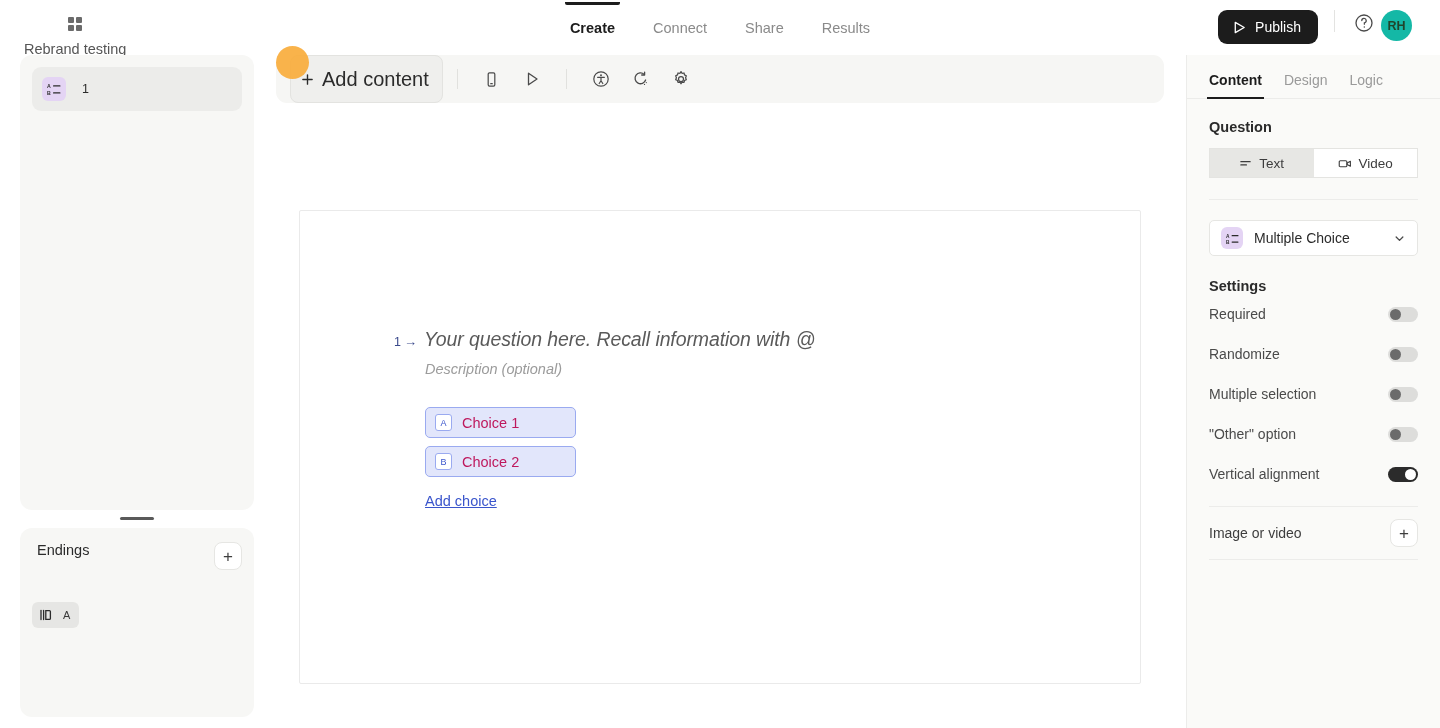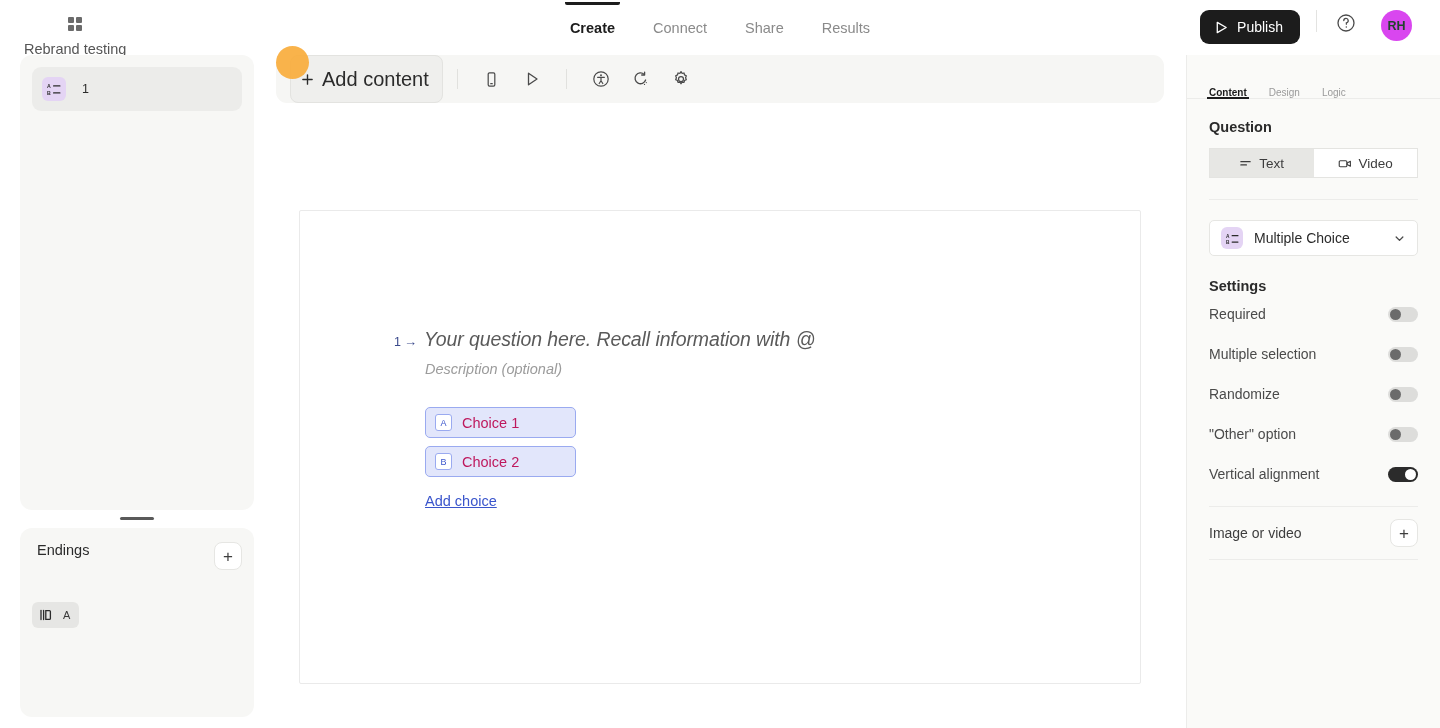--- a/index.html
+++ b/index.html
@@ -53,23 +53,23 @@
     height:34px; padding:0 17px 0 14px; border-radius:9px;
     font-size:14px; font-family:inherit; cursor:pointer;
   }
   .vdiv { width:1px; height:22px; background:#e3e3e1; margin:0 16px; }
   .help-btn {
     width:26px;height:26px;display:flex;align-items:center;justify-content:center;
     cursor:pointer; background:none;border:none;padding:0;
   }
   .avatar {
     width:31px;height:31px;border-radius:50%;
-    background:#d946ef; color:#20452b;
+    background:#14b8a6; color:#20452b;
     display:flex;align-items:center;justify-content:center;
-    font-size:12.5px; font-weight:600; margin-left:22px; cursor:pointer;
+    font-size:12.5px; font-weight:600; margin-left:4px; cursor:pointer;
   }
 
   
   .sidebar {
     position:absolute; left:20px; top:55px; width:234px; height:662px;
   }
   .panel-questions {
     position:absolute; left:0; top:0; width:234px; height:455px;
     background:#f7f7f5; border-radius:12px; padding:12px;
   }
@@ -175,21 +175,21 @@
   
   .rightpanel {
     position:absolute; right:0; top:55px; width:254px; height:673px;
     background:#fafaf8; border-left:1px solid #ececea;
   }
   .rtabs {
     display:flex; gap:22px; padding:0 22px;
     border-bottom:1px solid #ececea; height:44px; align-items:flex-end;
   }
   .rtab {
-    font-size:10px; color:#9a9a9a; 
+    font-size:14px; color:#9a9a9a; padding-bottom:10px;
     position:relative; cursor:pointer;
   }
   .rtab.active { color:#1c1c1c; font-weight:600; }
   .rtab.active:after {
     content:""; position:absolute; left:-2px; right:-2px; bottom:-1px; height:2.5px;
     background:#1c1c1c;
   }
   .rbody { padding:20px 22px 0; }
   .rlabel { font-size:14.5px; color:#2b2b2b; font-weight:600; }
   .seg {
@@ -449,27 +449,27 @@
 
       <div class="settings-title">Settings</div>
 
       <div class="setrow">
         <span class="setlabel">Required</span>
         <span class="toggle">
             <span class="knob"></span>
           </span>
       </div>
       <div class="setrow">
-        <span class="setlabel">Multiple selection</span>
+        <span class="setlabel">Randomize</span>
         <span class="toggle">
             <span class="knob"></span>
           </span>
       </div>
       <div class="setrow">
-        <span class="setlabel">Randomize</span>
+        <span class="setlabel">Multiple selection</span>
         <span class="toggle">
             <span class="knob"></span>
           </span>
       </div>
       <div class="setrow">
         <span class="setlabel">"Other" option</span>
         <span class="toggle">
             <span class="knob"></span>
           </span>
       </div>

